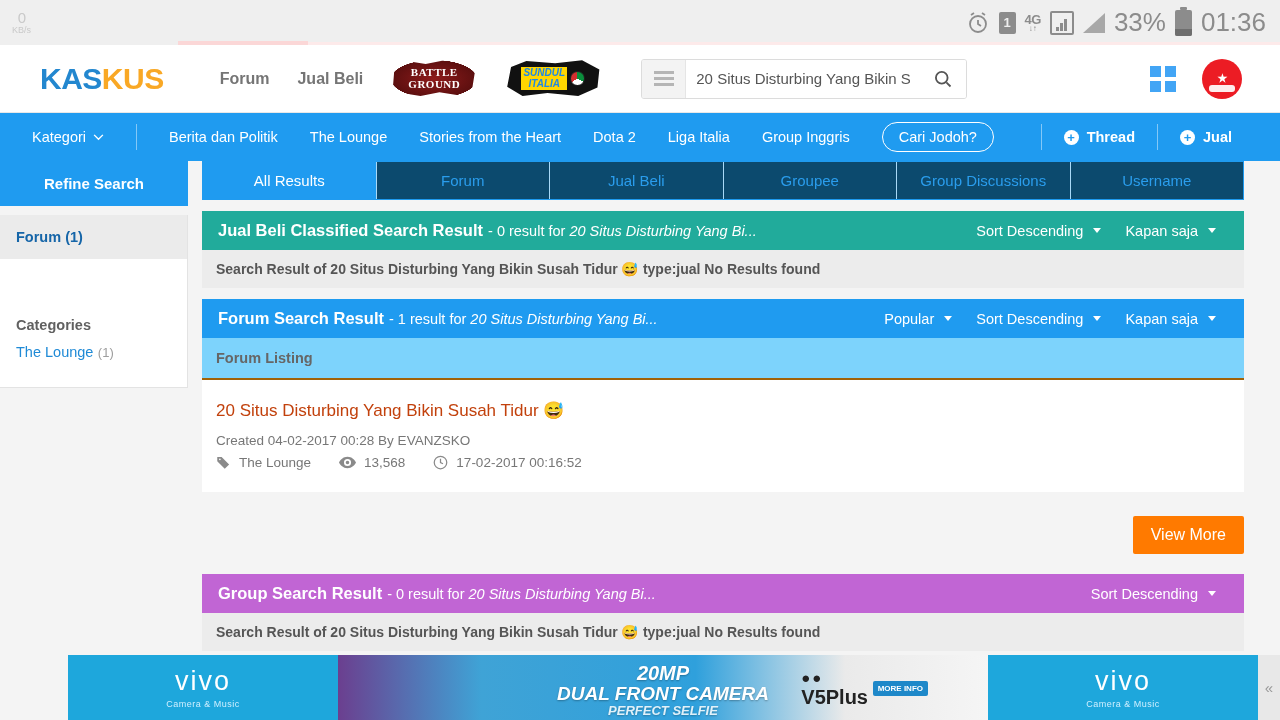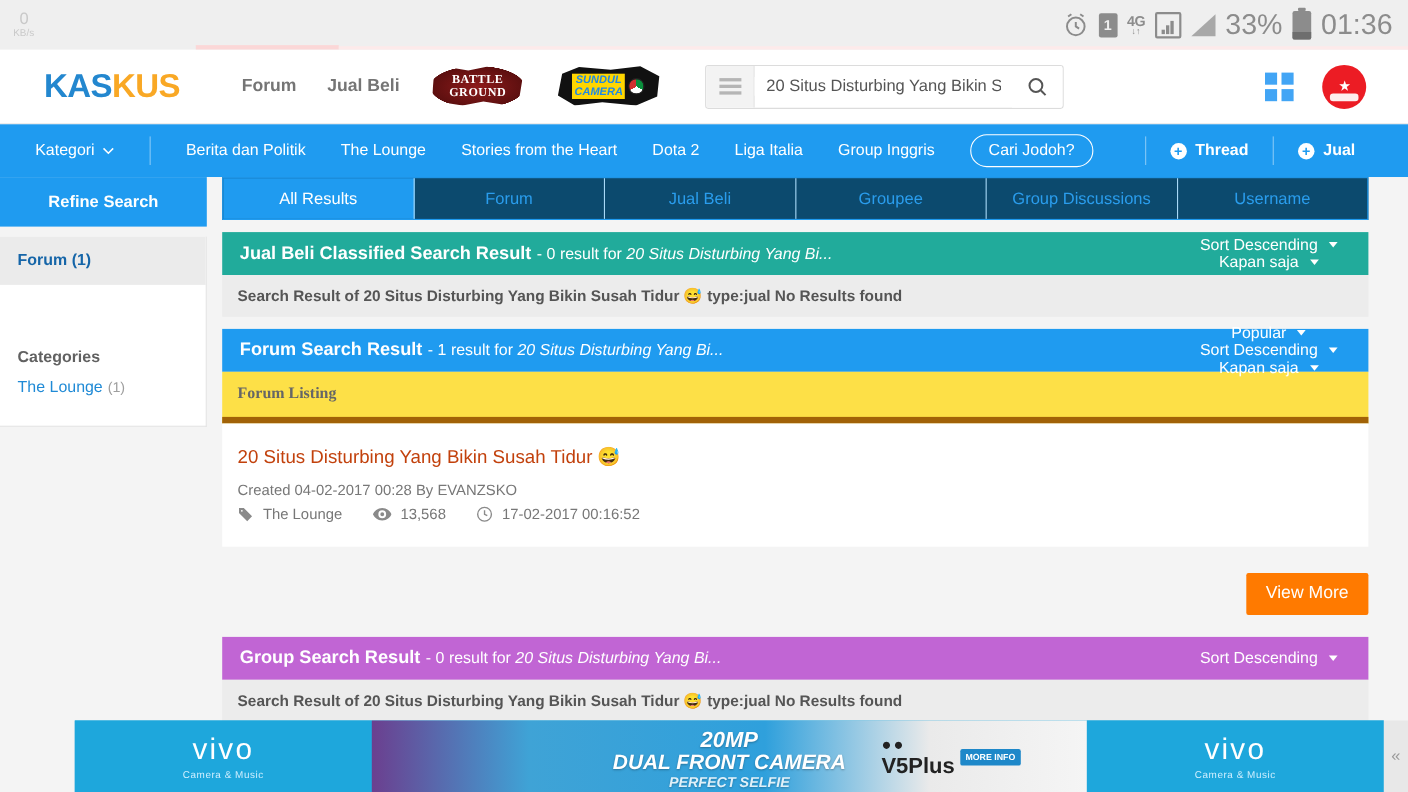--- a/index.html
+++ b/index.html
@@ -141,31 +141,31 @@
   .tab { flex:1; text-align:center; padding: 10px 0; font-size:15px; color:#2a9ded;
          border-right:1px solid #a9d9f7; cursor:pointer; }
   .tab:last-child { border-right:0; }
   .tab.active { background:#1f9bf0; color:#fff; }
 
   .sec { margin-top: 11px; }
   .sec-bar { display:flex; align-items:center; padding: 0 16px; height:39px; color:#fff; }
   .sec-bar .ttl { font-weight:bold; font-size:16.5px; }
   .sec-bar .sub { font-size:14.5px; margin-left:5px; font-weight:normal; }
   .sec-bar .sub em { font-style: italic; }
-  .sec-ctrls { margin-left:auto; display:flex; align-items:center; gap:0;flex-direction:column; }
+  .sec-ctrls { margin-left:auto; display:flex; align-items:center; gap:0; }
   .ctrl { display:flex; align-items:center; font-size:14.5px; color:#fff; padding: 0 12px; cursor:pointer;}
   .caret { width:0;height:0;border-style:solid;border-width:5px 4px 0 4px;
            border-color:#fff transparent transparent transparent; margin-left:10px;}
   .teal { background:#21ab9b; }
   .blue { background:#1f9bf0; }
   .purple { background:#c165d4; }
   .noresult { background:#ececec; color:#555; font-size:14px; font-weight:bold;
               padding: 11px 14px; }
-  .listhead { background:#fde047; color:#666; font-weight:bold; font-size:14.5px; padding: 12px 14px;
-              border-bottom:6px solid #a16207;font-family:Liberation Serif, serif;}
+  .listhead { background:#7dd3fc; color:#666; font-weight:bold; font-size:14.5px; padding: 12px 14px;
+              border-bottom:2px solid #a16207;}
   .listbody { background:#fff; padding: 20px 14px 22px; }
   .thread-title { font-size:17px; color:#212121; margin-bottom:12px; }
   .thread-meta { font-size:13.5px; color:#777; margin-bottom:7px; }
   .thread-tags { display:flex; align-items:center; gap:8px; font-size:13.5px; color:#777; }
   .thread-tags .gap { width:12px; }
   .viewmore-row { display:flex; justify-content:flex-end; padding: 24px 0 0; }
   .viewmore { background:#ff7a00; color:#fff; border:0; font-size:16px;
               padding: 10px 18px; border-radius:2px; cursor:pointer;
               font-family:"Liberation Sans", sans-serif;}
 
@@ -236,21 +236,21 @@
   <div class="logo">
     <span class="a">KAS</span><span class="b">KUS</span>
   </div>
   <div class="hnav">
     <a href="#">Forum</a>
     <a href="#">Jual Beli</a>
     <span class="badge-bg">
       <span><span>BATTLE</span><br><span>GROUND</span></span>
     </span>
     <span class="badge-it">
-      <span class="txt"><span>SUNDUL</span><br><span>CAMERA</span></span>
+      <span class="txt"><span>SUNDUL</span><br><span>ITALIA</span></span>
       <span class="ball"></span>
     </span>
   </div>
   <div class="searchwrap">
     <span class="burger">
         <i></i>
         <i></i>
         <i></i>
       </span>
     <input type="text" value="20 Situs Disturbing Yang Bikin Su" style="">

